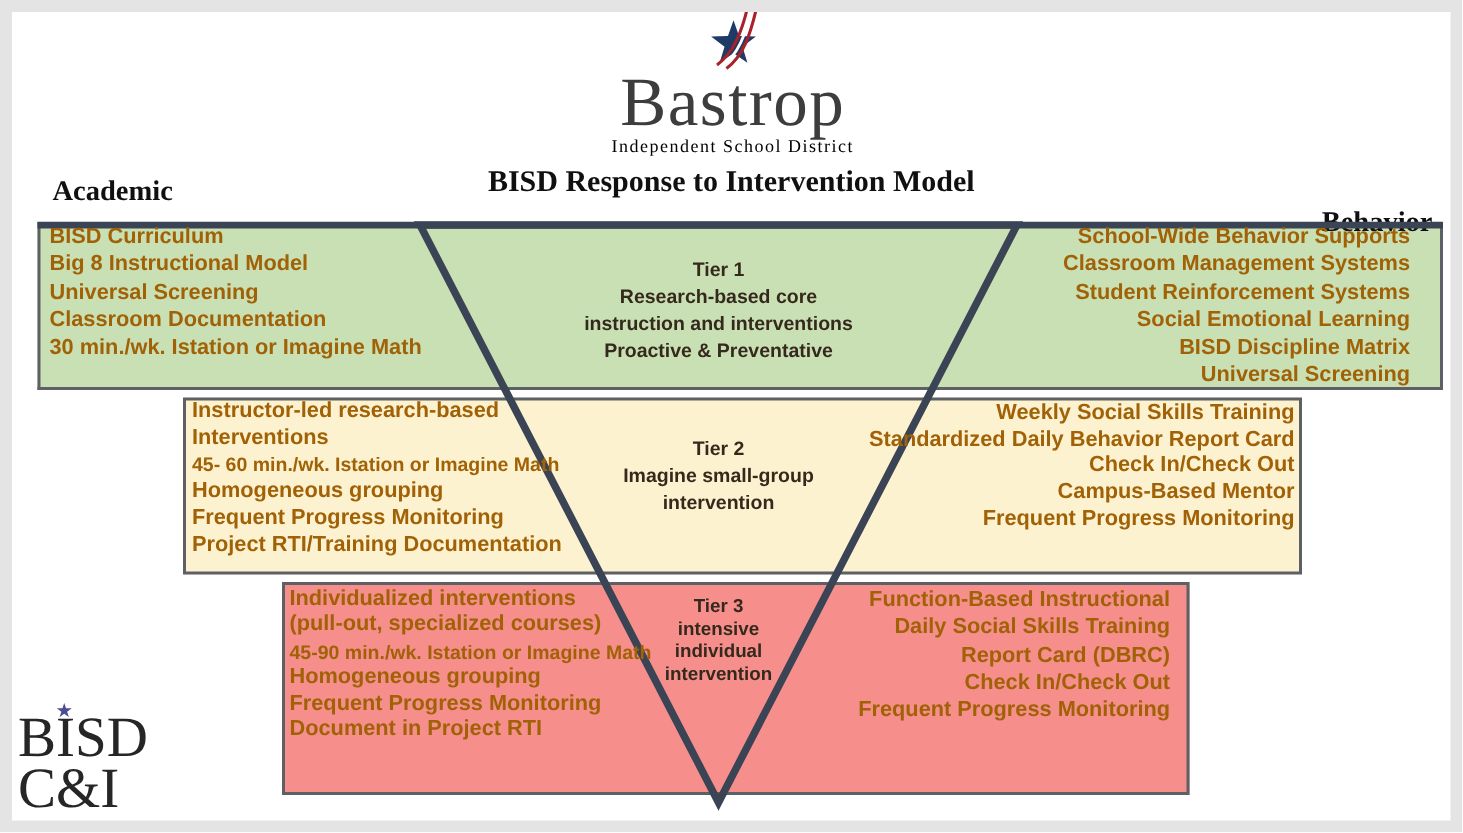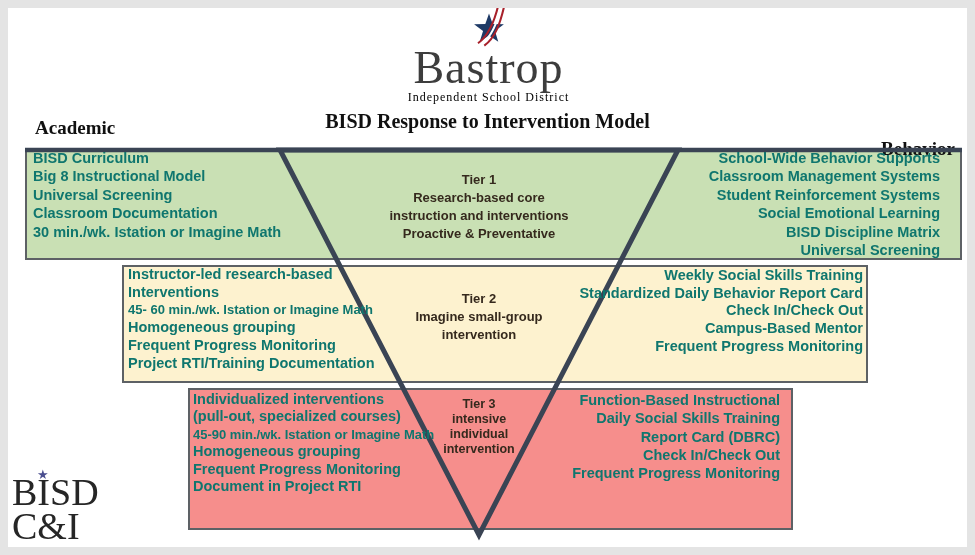--- a/index.html
+++ b/index.html
@@ -34,21 +34,21 @@
   
   .band{position:absolute;border:2px solid #5d6165;box-sizing:border-box;z-index:1;}
   #band-tier1{left:25px;top:148px;width:937px;height:112px;border-top:none;}
   #band-tier2{left:122px;top:265px;width:746px;height:118px;}
   #band-tier3{left:188px;top:388px;width:605px;height:142px;}
 
   
   #triangle-svg{position:absolute;left:0;top:0;z-index:3;pointer-events:none;}
 
   
-  .list{position:absolute;z-index:4;font-weight:bold;color:#0f766e;}
+  .list{position:absolute;z-index:4;font-weight:bold;color:#a16207;}
   .list div{white-space:nowrap;}
   .academic-list{text-align:left;}
   .behavior-list{text-align:right;}
 
   #tier1-academic{left:33px;top:149px;font-size:14.5px;line-height:18.4px;}
   #tier1-behavior{right:35px;top:149px;font-size:14.5px;line-height:18.4px;}
   #tier2-academic{left:128px;top:266px;font-size:14.5px;line-height:17.7px;}
   #tier2-behavior{right:112px;top:267px;font-size:14.5px;line-height:17.7px;}
   #tier3-academic{left:193px;top:391px;font-size:14.5px;line-height:17.4px;}
   #tier3-behavior{right:195px;top:391px;font-size:14.5px;line-height:18.3px;}

